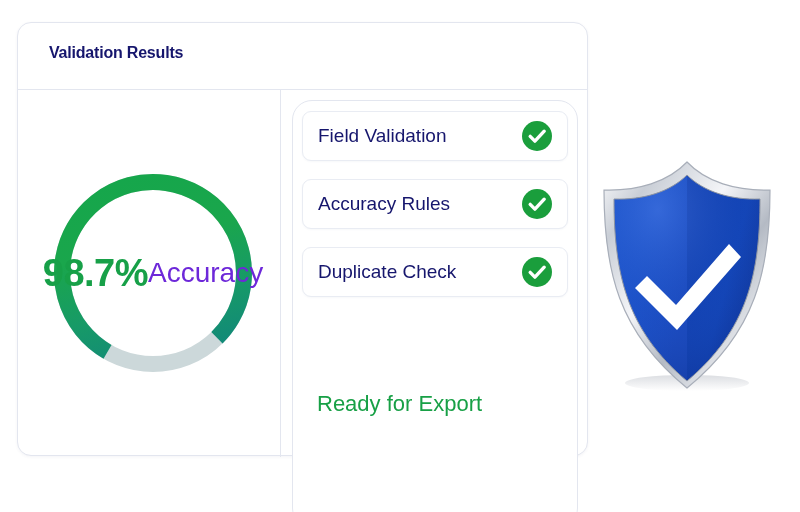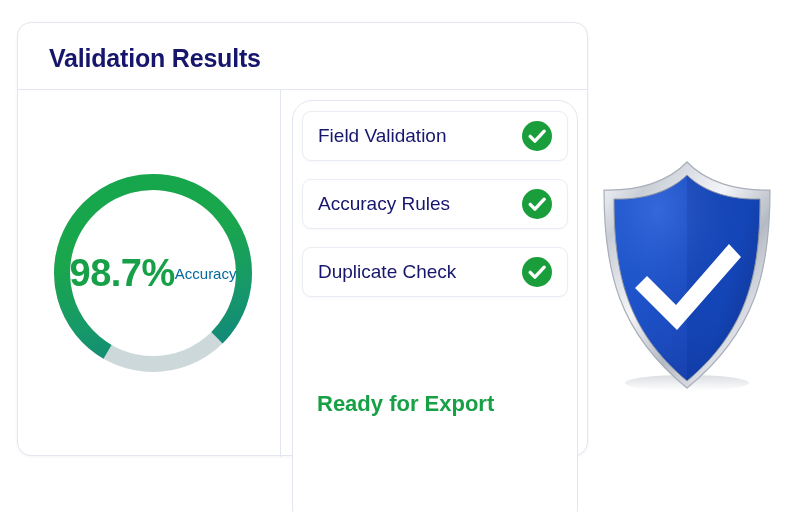--- a/index.html
+++ b/index.html
@@ -36,21 +36,21 @@
     top: 0;
     width: 100%;
     height: 67px;
     border-bottom: 1px solid #e3e6ef;
     box-sizing: border-box;
   }
   #card-title {
     position: absolute;
     left: 31px;
     top: 21px;
-    font-size: 25px;
+    font-size: 16px;
     font-weight: bold;
     color: #16166d;
     letter-spacing: -0.2px;
     white-space: nowrap;
   }
 
   
   #card-body {
     position: absolute;
     left: 0;
@@ -89,22 +89,22 @@
     pointer-events: none;
   }
   #gauge-value {
     font-size: 38px;
     font-weight: bold;
     color: #17a048;
     letter-spacing: -0.5px;
     line-height: 1;
   }
   #gauge-label {
-    font-size: 15px;
-    color: #0369a1;
+    font-size: 28px;
+    color: #6d28d9;
     line-height: 1;
   }
 
   
   #checklist-pane {
     position: absolute;
     left: 263px;
     top: 0;
     width: 308px;
     height: 367px;
@@ -152,21 +152,21 @@
     right: 14px;
     top: 8px;
     width: 32px;
     height: 32px;
   }
   #export-status {
     position: absolute;
     left: 24px;
     top: 290px;
     font-size: 22px;
-    font-weight: bold;
+    font-weight: normal;
     color: #18a046;
     white-space: nowrap;
   }
 
   
   #security-shield {
     position: absolute;
     left: 596px;
     top: 152px;
     width: 182px;

